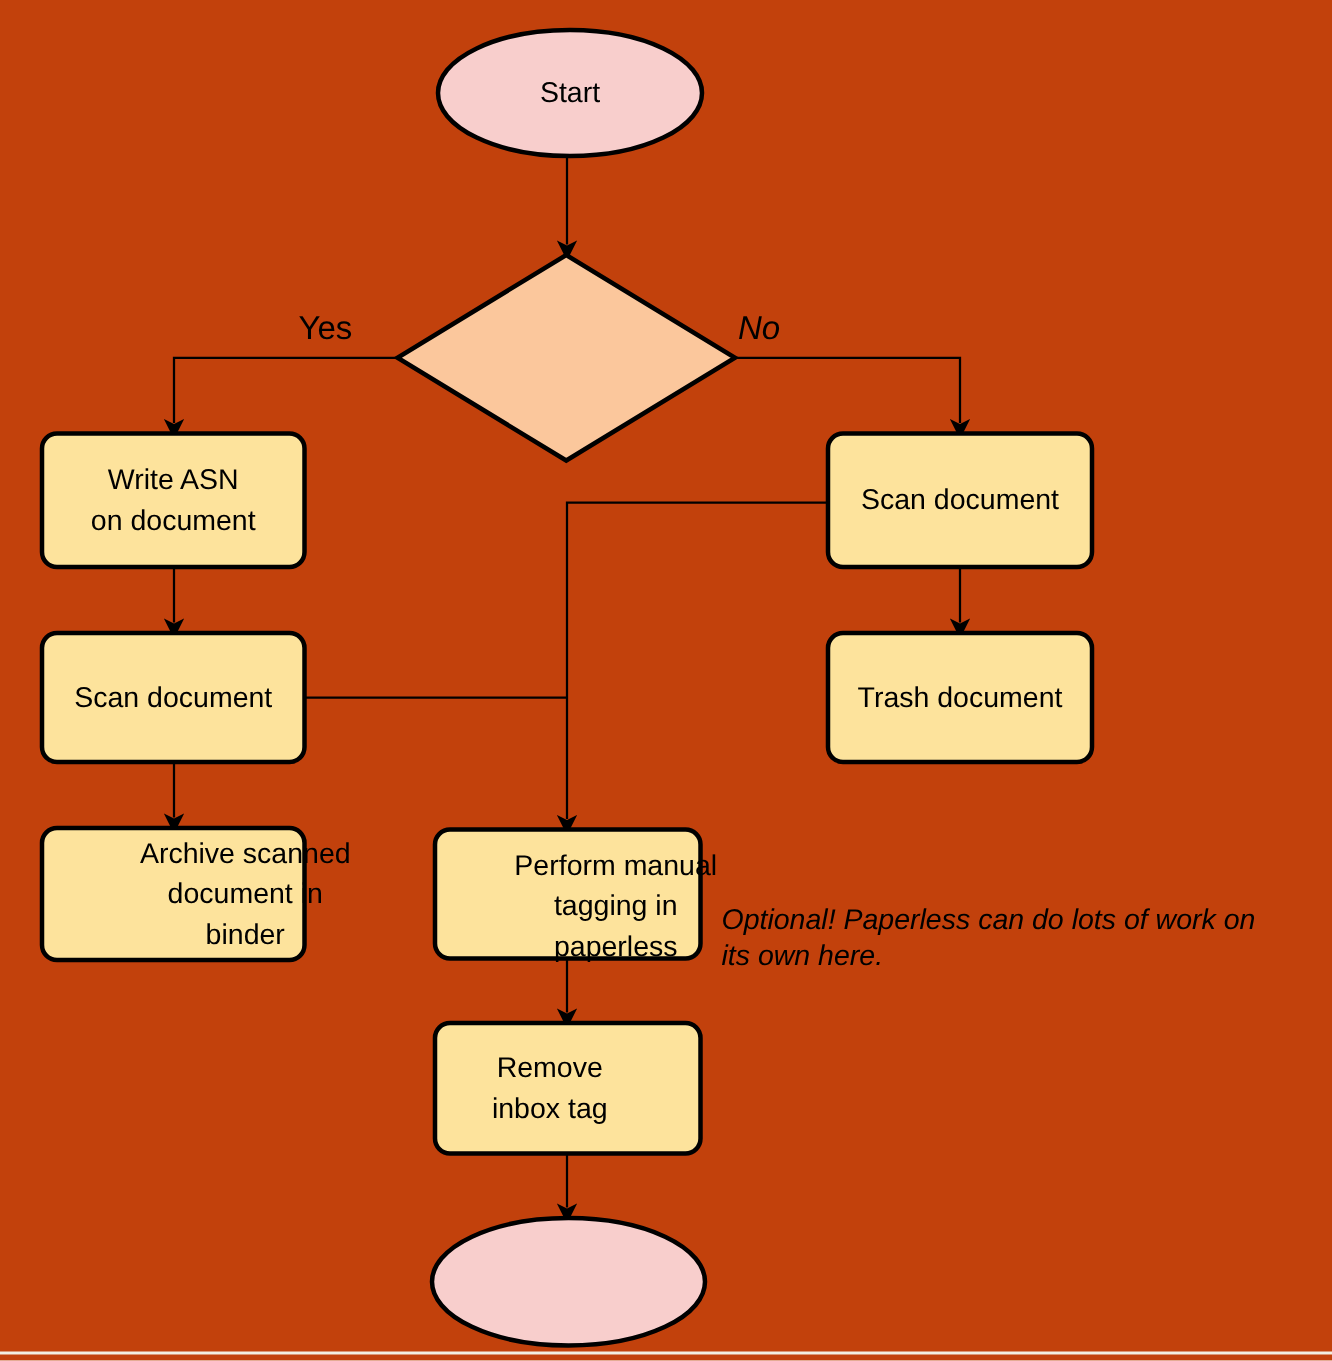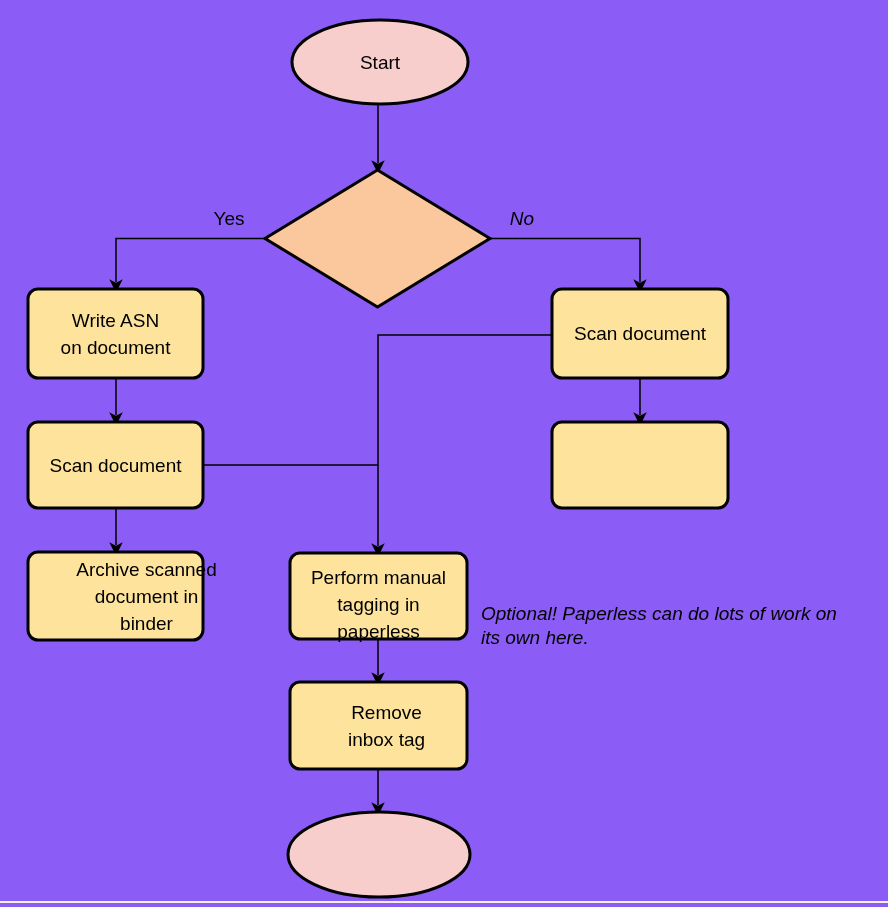--- a/index.html
+++ b/index.html
@@ -5,21 +5,21 @@
   html, body {
     margin: 0;
     padding: 0;
     background: #ffffff;
     font-family: "Liberation Sans", sans-serif;
   }
   .canvas {
     position: relative;
     width: 888px;
     height: 907px;
-    background: #8b5cf6;
+    background: #c2410c;
     overflow: hidden;
   }
   .diagram-svg {
     position: absolute;
     left: 0;
     top: 0;
     width: 888px;
     height: 907px;
   }
   .label {
@@ -29,24 +29,23 @@
     justify-content: center;
     text-align: center;
     white-space: pre-line;
     font-size: 19px;
     line-height: 27px;
     color: #000000;
     pointer-events: none;
   }
   .edge-label {
     position: absolute;
-    font-size: 19px;
+    font-size: 22px;
     line-height: 22px;
     color: #000000;
-    text-align: center;
     white-space: nowrap;
   }
   .annotation {
     position: absolute;
     left: 481px;
     top: 602px;
     width: 404px;
     font-size: 19px;
     font-style: italic;
     line-height: 24px;
@@ -108,32 +107,33 @@
   </svg>
 
   <div class="label" style="left:292px; top:20px; width:176px; height:84px;">Start</div>
 
 
   <div class="label" style="left:28px; top:289px; width:175px; height:89px;border-radius:26px;">Write ASN
 on document</div>
 
   <div class="label" style="left:28px; top:422px; width:175px; height:86px;">Scan document</div>
 
-  <div class="label" style="left:19px; top:552px; width:175px; height:88px;padding-left:40px;">Archive scanned
+  <div class="label" style="left:36px; top:552px; width:175px; height:88px;padding-left:40px;">Archive scanned
 document in
 binder</div>
 
   <div class="label" style="left:552px; top:289px; width:176px; height:89px;">Scan document</div>
 
+  <div class="label" style="left:552px; top:422px; width:176px; height:86px;">Trash document</div>
 
-  <div class="label" style="left:290px; top:553px; width:177px; height:102px;">Perform manual
+  <div class="label" style="left:290px; top:553px; width:177px; height:102px;padding-left:32px;">Perform manual
 tagging in
 paperless</div>
 
-  <div class="label" style="left:298px; top:682px; width:177px; height:87px;">Remove
+  <div class="label" style="left:278px; top:682px; width:177px; height:87px;">Remove
 inbox tag</div>
 
 
   <div class="edge-label" style="left:199px; top:208px; width:60px;">Yes</div>
 
   <div class="edge-label" style="left:492px; top:208px; width:60px;font-style:italic;">No</div>
 
   <div class="annotation">Optional! Paperless can do lots of work on
 its own here.</div>
 

